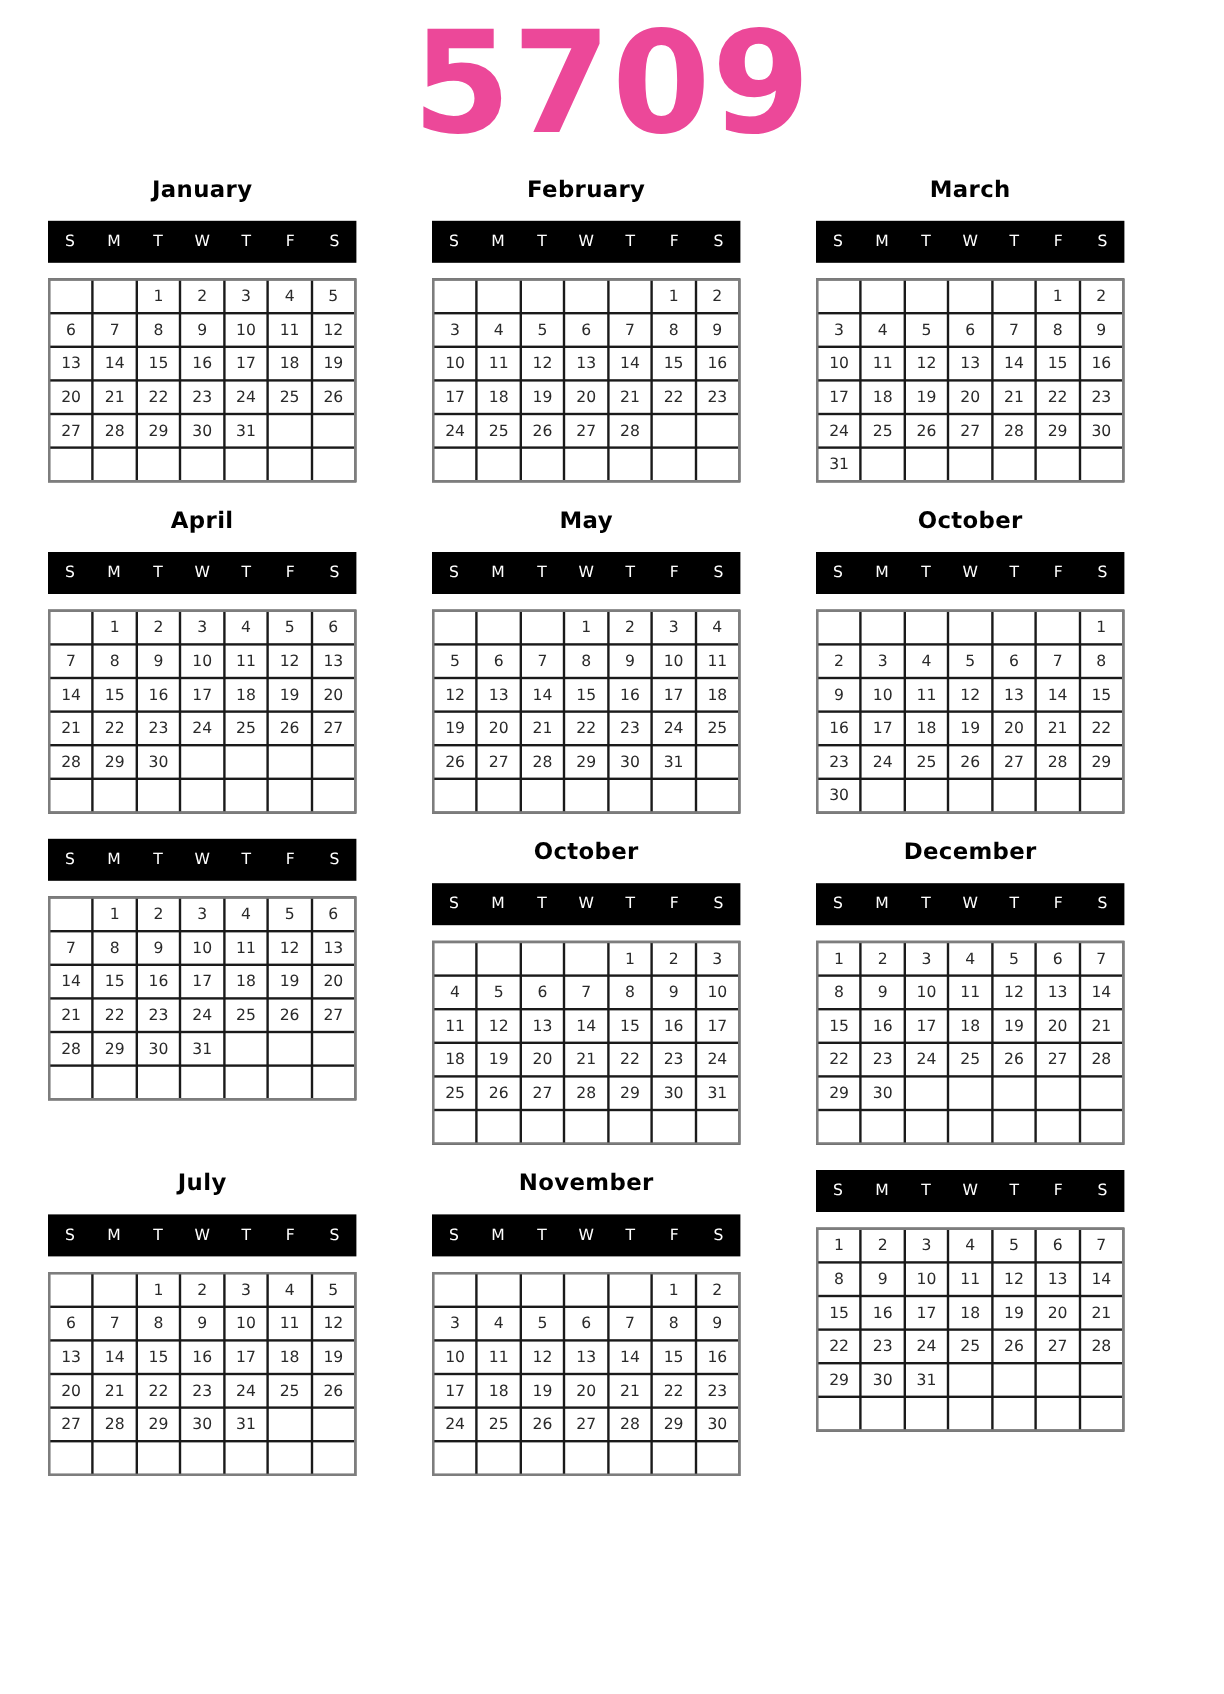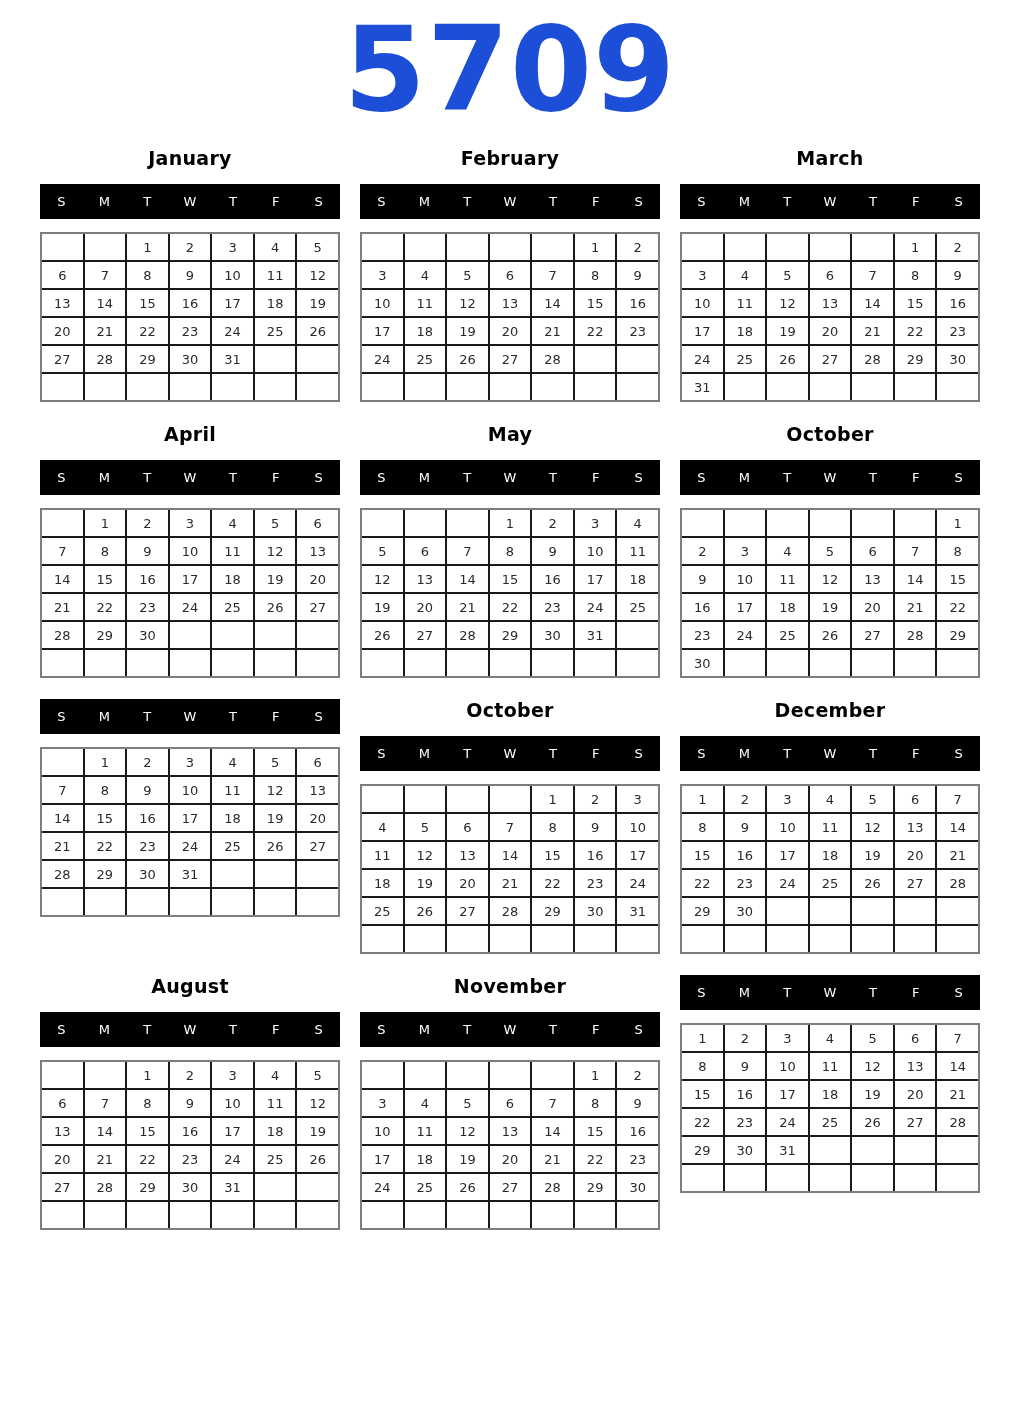--- a/index.html
+++ b/index.html
@@ -15,31 +15,31 @@
     width: 1020px;
     height: 1412px;
     padding: 0 40px;
   }
   .year-title {
     text-align: center;
     font-size: 118px;
     font-weight: bold;
     line-height: 1.08;
     letter-spacing: 1px;
-    color: #1d4ed8;
+    color: #ec4899;
     margin-top: 6px;
   }
   .months-grid {
     margin-top: 14px;
     display: grid;
     grid-template-columns: repeat(3, 300px);
     column-gap: 20px;
     row-gap: 21px;
   }
-  .month { width: 300px; }
+  .month { width: 257px; }
   .month-title {
     text-align: center;
     font-size: 19px;
     font-weight: bold;
     color: #000000;
     margin-bottom: 15px;
     letter-spacing: 0.3px;
   }
   .weekday-header {
     display: grid;
@@ -584,21 +584,21 @@
           <div class="cell"></div>
           <div class="cell"></div>
           <div class="cell"></div>
           <div class="cell"></div>
           <div class="cell"></div>
           <div class="cell"></div>
         </div>
   </section>
 
   <section class="month">
-    <div class="month-title">August</div>
+    <div class="month-title">July</div>
     <div class="weekday-header">
           <div class="dow">S</div>
           <div class="dow">M</div>
           <div class="dow">T</div>
           <div class="dow">W</div>
           <div class="dow">T</div>
           <div class="dow">F</div>
           <div class="dow">S</div>
         </div>
     <div class="month-grid">

